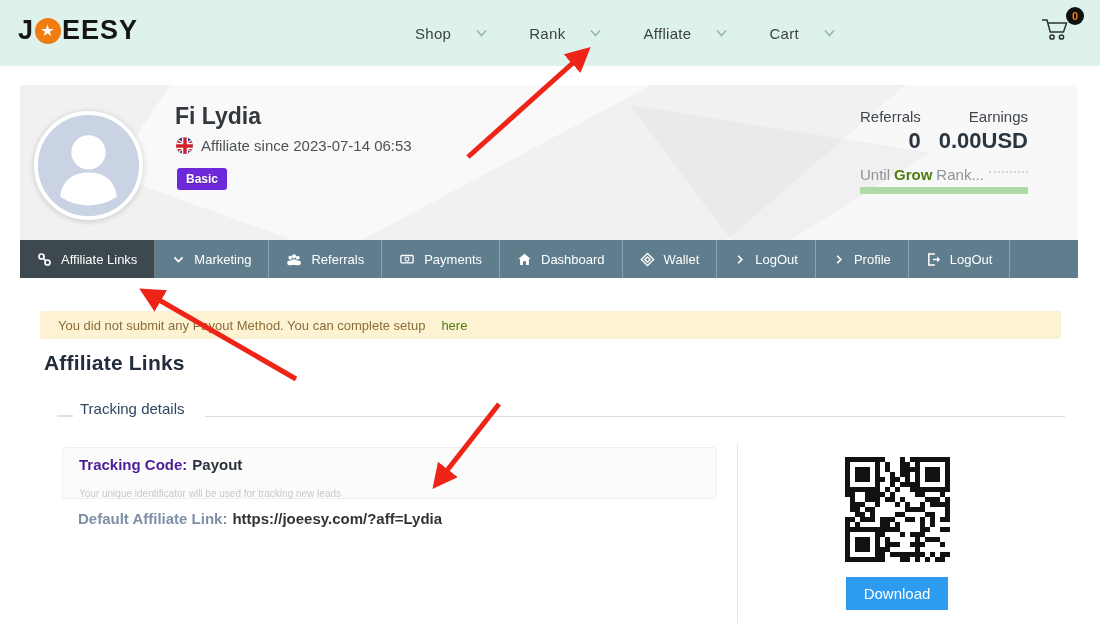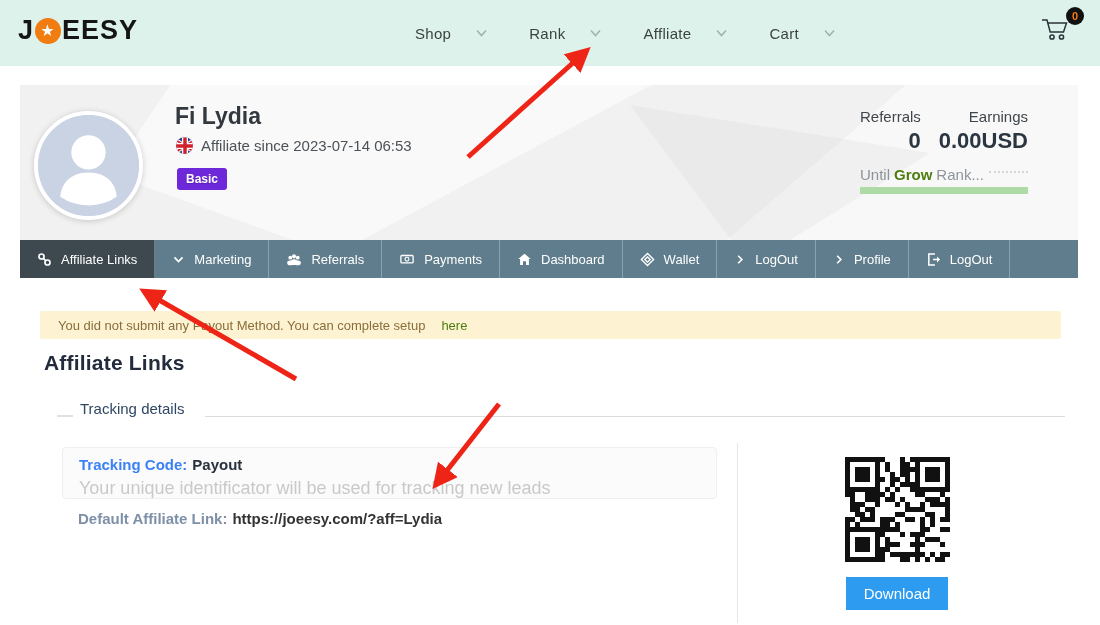--- a/index.html
+++ b/index.html
@@ -48,23 +48,23 @@
   .notice a{color:#4d7c0f;margin-left:16px;text-decoration:none;cursor:pointer;}
 
   
   .page-title{position:absolute;left:44px;top:351px;font-size:21px;font-weight:800;color:#232c3d;letter-spacing:.2px;}
   .sec-line-short{position:absolute;left:57px;top:415px;width:16px;height:0;border-bottom:2px solid #e0e0e0;}
   .sec-tab{position:absolute;left:80px;top:400px;font-size:15px;color:#2e4763;cursor:pointer;}
   .sec-line-long{position:absolute;left:205px;top:416px;width:860px;height:0;border-bottom:1px solid #dcdcdc;}
 
   .track-box{position:absolute;left:62px;top:447px;width:621px;height:34px;background:#fbfbfb;border:1px solid #efefef;border-radius:4px;padding:8px 16px;}
   .track-line1{font-size:15px;font-weight:700;}
-  .track-line1 .lab{color:#3b82f6;margin-top:22px;}
+  .track-line1 .lab{color:#4c1d95;margin-top:22px;}
   .track-line1 .valx{color:#29323c;margin-left:5px;}
-  .track-hint{margin-top:5px;font-size:18px;color:#c9c9c9;}
+  .track-hint{margin-top:15px;font-size:10px;color:#c9c9c9;}
   .deflink{position:absolute;left:78px;top:510px;font-size:15px;font-weight:700;}
   .deflink .lab{color:#7e90a8;}
   .deflink .valx{color:#333;margin-left:5px;}
 
   .vdiv{position:absolute;left:737px;top:443px;width:1px;height:180px;background:#e7e7e7;}
 
   .qr{position:absolute;left:845px;top:457px;display:grid;grid-template-columns:repeat(21,5px);grid-auto-rows:5px;background:#fff;cursor:default;}
   .qr i{display:block;}
   .qr i.d{background:#111;}
   .dl-btn{position:absolute;left:846px;top:577px;width:102px;height:33px;background:#2d9bf0;border:none;border-radius:0;color:#fff;font-size:15px;font-family:"Liberation Sans",sans-serif;display:flex;align-items:center;justify-content:center;cursor:pointer;}

